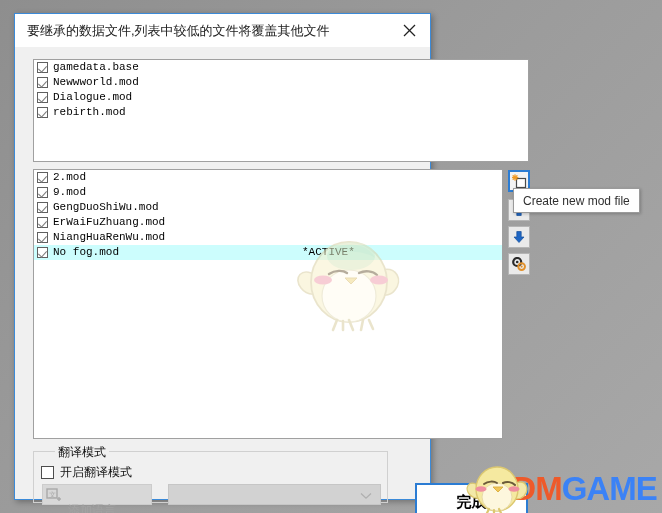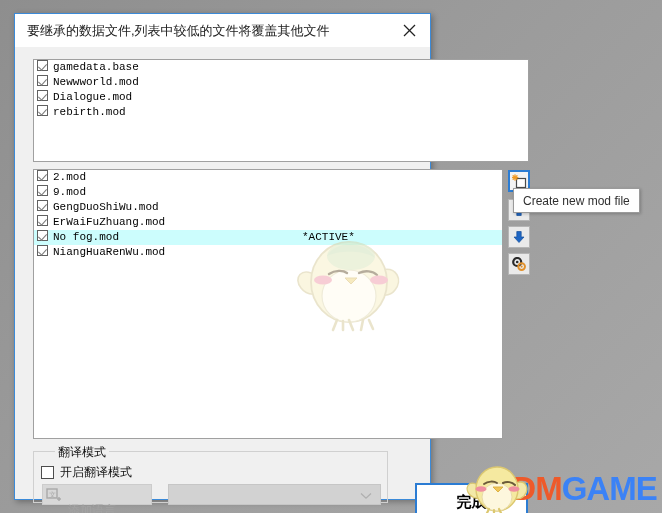--- a/index.html
+++ b/index.html
@@ -77,20 +77,21 @@
     left: 18px;
     top: 155px;
     width: 470px;
     height: 270px;
   }
   .li {
     position: relative;
     height: 15px;
     line-height: 15px;
     display: flex;
+    align-items: center;
     font-family: "Liberation Mono", "DejaVu Sans Mono", monospace;
     font-size: 11px;
     color: #000000;
     padding-left: 3px;
     white-space: nowrap;
   }
   .li.active-row {
     background: #ccfdfd;
   }
   .cb {
@@ -357,28 +358,28 @@
         <span class="li-name">9.mod</span>
       </div>
       <div class="li">
         <span class="cb checked"></span>
         <span class="li-name">GengDuoShiWu.mod</span>
       </div>
       <div class="li">
         <span class="cb checked"></span>
         <span class="li-name">ErWaiFuZhuang.mod</span>
       </div>
+      <div class="li">
+        <span class="cb checked"></span>
+        <span class="li-name">NiangHuaRenWu.mod</span>
+      </div>
       <div class="li active-row">
         <span class="cb checked"></span>
         <span class="li-name">No fog.mod</span>
         <span class="li-active-tag">*ACTIVE*</span>
-      </div>
-      <div class="li">
-        <span class="cb checked"></span>
-        <span class="li-name">NiangHuaRenWu.mod</span>
       </div>
     </div>
 
     <div id="btn-new" class="toolbtn selected">
       <svg width="15" height="15" viewBox="0 0 15 15" aria-hidden="true">
         <rect x="4.5" y="4.5" width="9" height="9" fill="#ffffff" stroke="#4a4a4a" stroke-width="1.2"></rect>
         <g stroke="#f09a24" stroke-width="1.3" stroke-linecap="round">
           <line x1="3" y1="0.8" x2="3" y2="6.2"></line>
           <line x1="0.4" y1="3.5" x2="5.8" y2="3.5"></line>
           <line x1="1.1" y1="1.6" x2="5.0" y2="5.4"></line>

